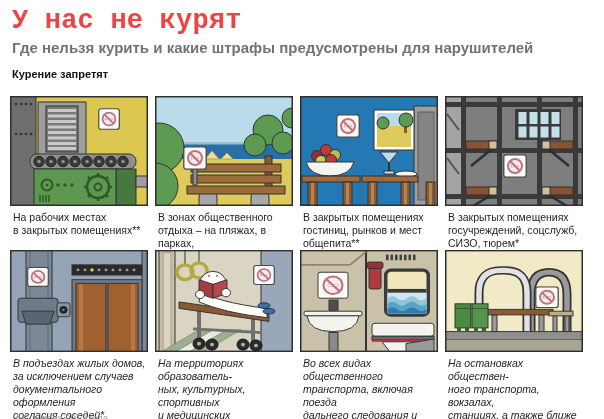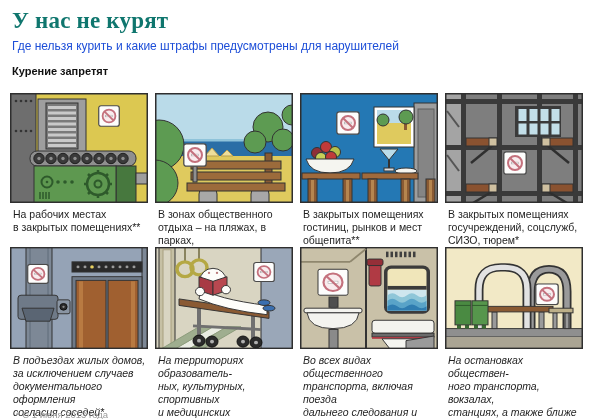--- a/index.html
+++ b/index.html
@@ -3,24 +3,24 @@
 <meta charset="utf-8">
 <style>
   html,body{margin:0;padding:0;}
   body{
     width:604px;height:419px;background:#ffffff;overflow:hidden;
     font-family:"Liberation Sans","DejaVu Sans",sans-serif;color:#1a1a1a;
   }
   .page{position:relative;width:604px;height:419px;}
   .header{padding:6px 12px 0 12px;}
   .title{
-    font-family:Liberation Serif, serif;
-    font-size:23px;font-weight:bold;letter-spacing:.2px;color:#0f766e;line-height:30px;
+    font-family:Liberation Mono, monospace;
+    font-size:27px;font-weight:bold;letter-spacing:.2px;color:#ef4444;line-height:30px;
   }
-  .subtitle{font-size:12px;font-weight:normal;color:#1d4ed8;margin-top:3px;}
+  .subtitle{font-size:15px;font-weight:bold;color:#737373;margin-top:3px;}
   .section-label{font-size:11px;font-weight:bold;color:#111;margin:12px 12px 16px 12px;}
   .grid{
     display:grid;grid-template-columns:repeat(4,138px);column-gap:7px;
     margin:7px 0 0 10px;
   }
   .panel{width:138px;}
   .art{display:block;}
   .caption{
     font-size:10.5px;line-height:13px;color:#1f1f1f;
     white-space:pre-line;margin:5px 2px 0 3px;

